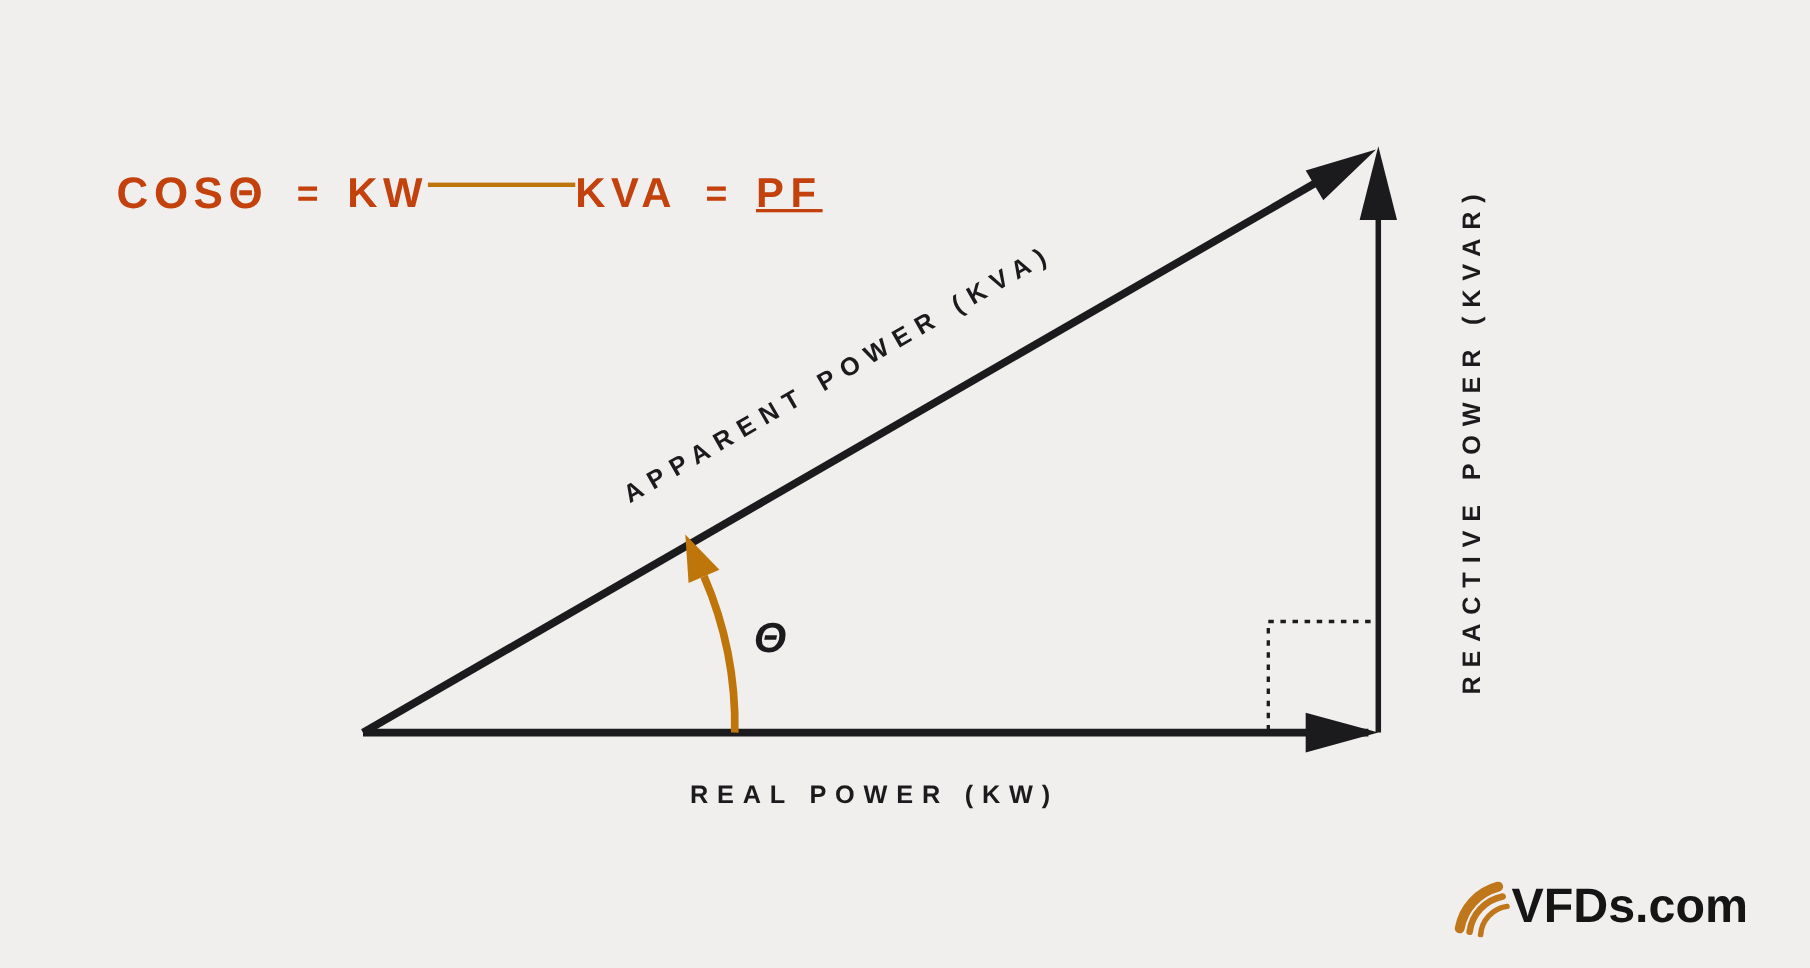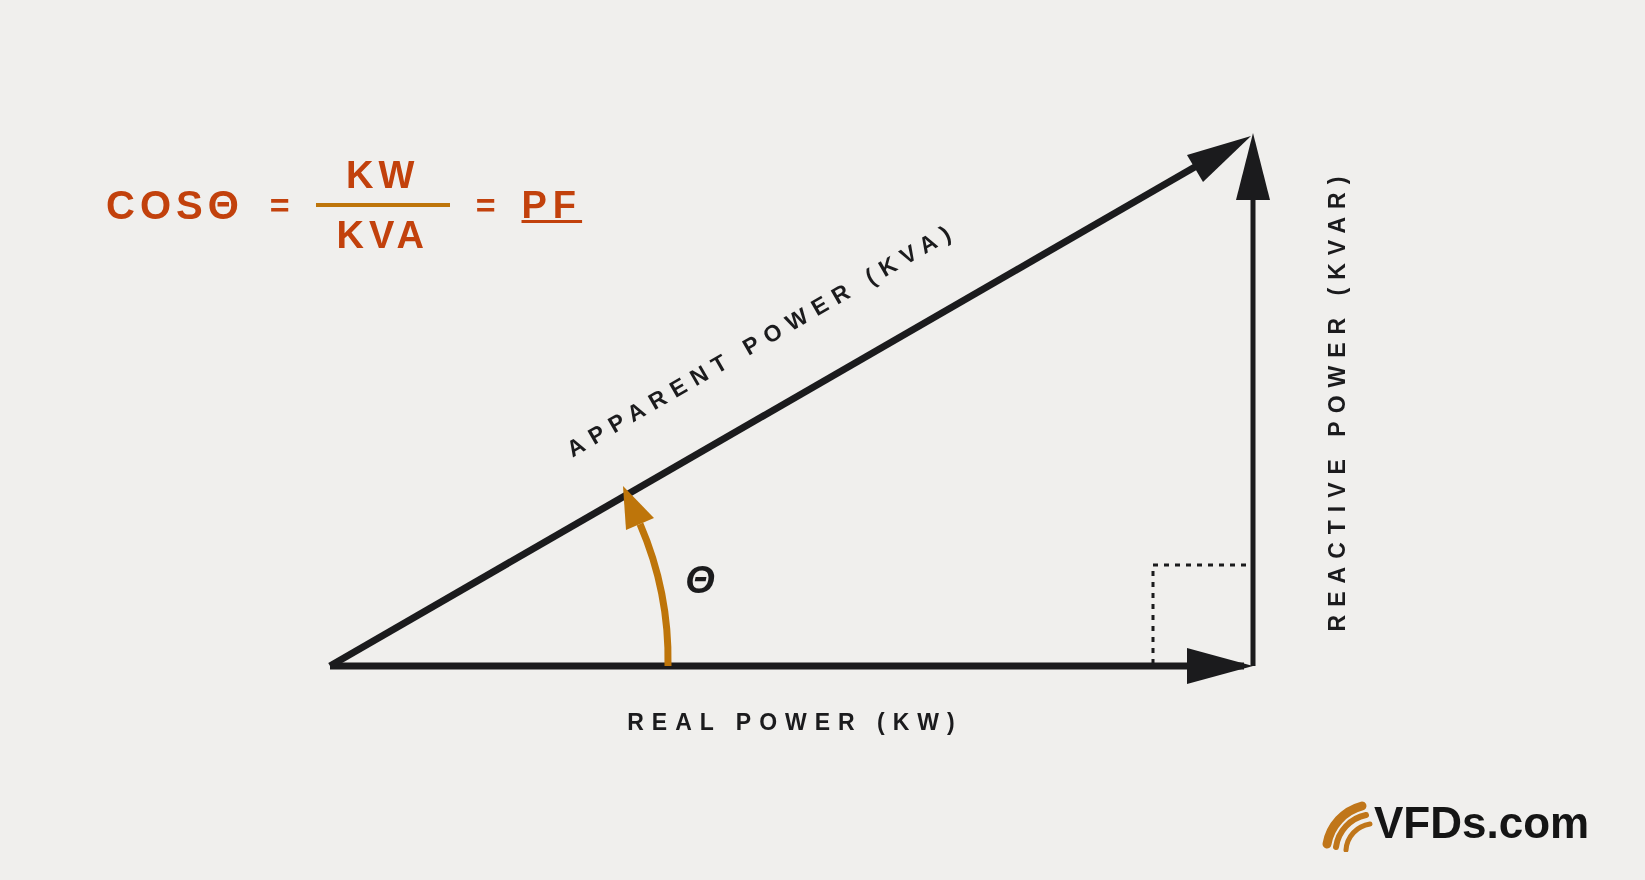--- a/index.html
+++ b/index.html
@@ -18,21 +18,21 @@
     top: 156px;
     display: flex;
     align-items: center;
     gap: 26px;
     color: #c2410c;
     font-weight: 600;
     line-height: 1;
   }
   .f-cos { font-size: 40px; letter-spacing: 5px; }
   .f-eq  { font-size: 34px; }
-  .f-frac { display: flex; flex-direction: column; align-items: center; }
+  .f-frac { display: flex; flex-direction: row; align-items: flex-start; }
   .f-num, .f-den { font-size: 38px; letter-spacing: 5px; }
   .f-bar { width: 134px; height: 0; border-top: 4px solid #BE750A; margin: 9px 0; }
   .f-pf  { font-size: 38px; letter-spacing: 6px; text-decoration: underline; }
   
   .diagram { position: absolute; left: 0; top: 0; }
   .diagram text {
     font-family: "Liberation Sans", sans-serif;
     font-weight: bold;
     fill: #1B1B1D;
   }

